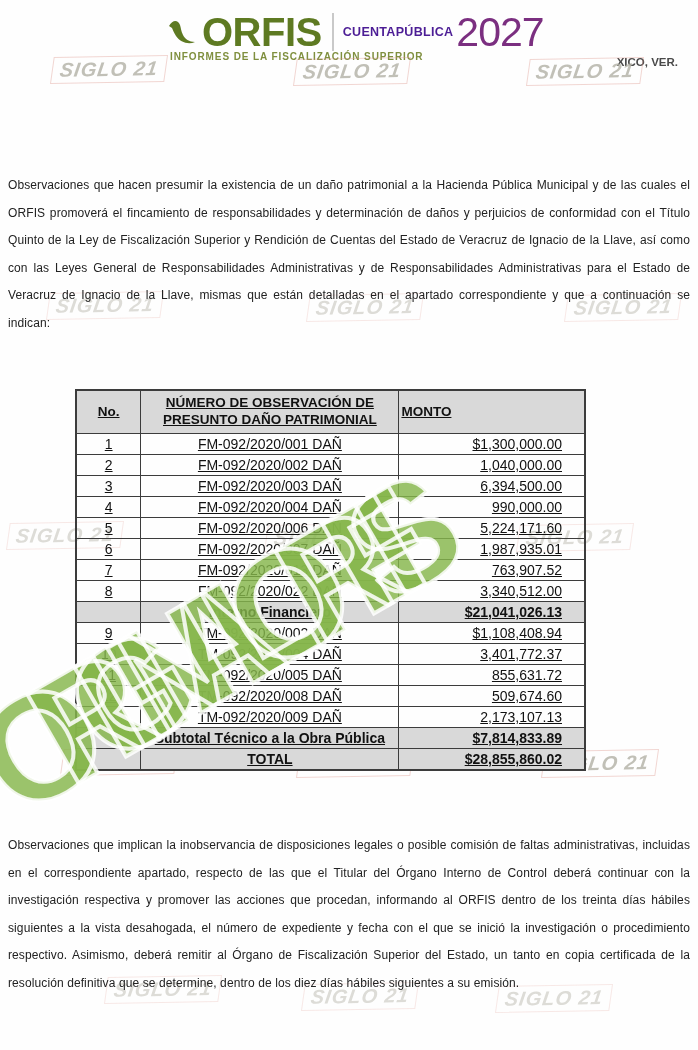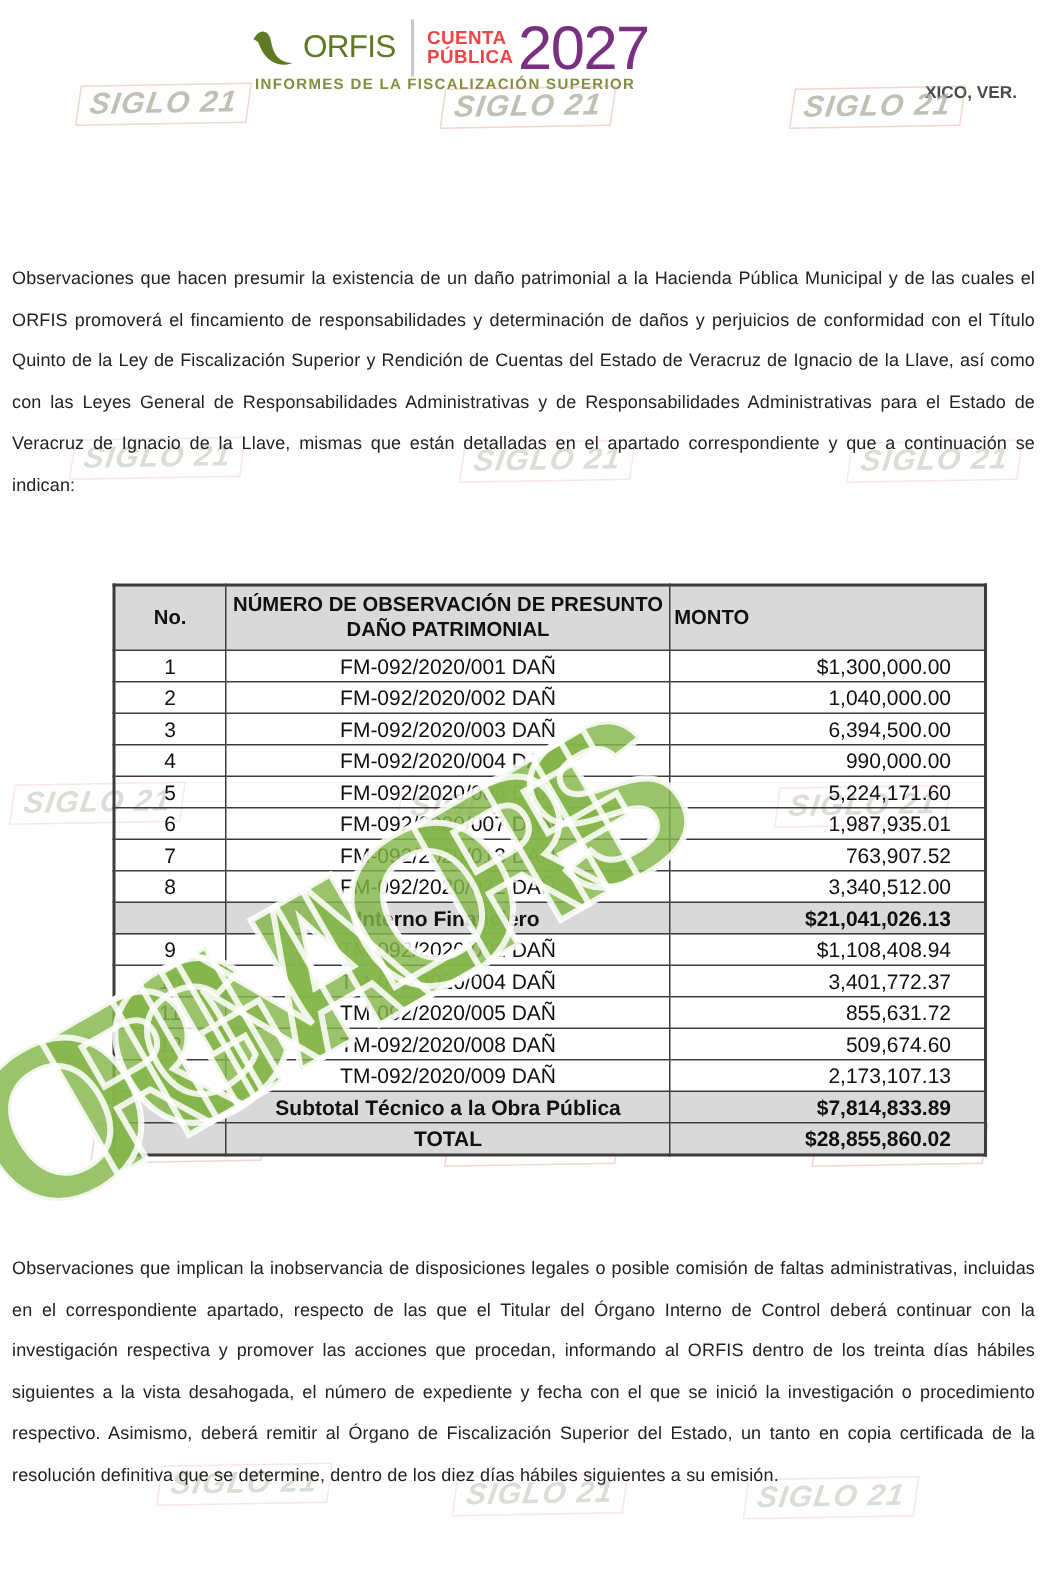--- a/index.html
+++ b/index.html
@@ -1,37 +1,37 @@
 <!DOCTYPE html>
 <html><head>
 <meta charset="utf-8">
 <style>
   html,body{margin:0;padding:0;background:#ffffff;}
   .page{position:relative;width:698px;height:1050px;background:#fefefe;overflow:hidden;
         font-family:"Liberation Sans",sans-serif;color:#1f1f1f;}
   
   .logo-row{position:absolute;left:168px;top:10px;display:flex;align-items:center;height:44px;}
   .logo-mark{display:flex;align-items:center;}
-  .orfis-text{font-size:21px;font-weight:normal;color:#5e7a22;letter-spacing:-0.5px;margin-left:2px;}
+  .orfis-text{font-size:40px;font-weight:bold;color:#5e7a22;letter-spacing:-0.5px;margin-left:2px;}
   .logo-divider{width:2px;height:38px;background:#c9c9c9;margin:0 9px 0 10px;}
   .cuenta-block{display:flex;align-items:center;}
-  .cuenta-lines{display:flex;flex-direction:column;font-size:12.5px;font-weight:bold;
-                color:#ef4444;line-height:13px;letter-spacing:0.3px;}
+  .cuenta-lines{display:flex;flex-direction:row;font-size:12.5px;font-weight:bold;
+                color:#4c1d95;line-height:13px;letter-spacing:0.3px;}
   .year{font-size:41px;color:#7b2f80;letter-spacing:-1px;margin-left:3px;line-height:41px;}
   .tagline{position:absolute;left:170px;top:51px;font-size:10px;font-weight:bold;
            color:#7f8f3e;letter-spacing:0.9px;}
   .location{position:absolute;right:20px;top:56px;font-size:11.5px;font-weight:bold;color:#4a4a4a;}
   
   .para{position:absolute;left:8px;right:8px;text-align:justify;font-size:12px;
         line-height:27.5px;color:#222;letter-spacing:0.1px;z-index:1;}
   .para-top{top:160px;}
   .para-bottom{top:820px;}
   
-  table.obs{position:absolute;left:75px;top:389px;width:583px;border-collapse:collapse;
-            font-size:14px;color:#111;z-index:1;background:transparent;}
+  table.obs{position:absolute;left:75px;top:389px;width:511px;border-collapse:collapse;
+            font-size:14px;color:#111;z-index:1;background:transparent;text-decoration:underline;}
   table.obs th,table.obs td{border:1px solid #3c3c3c;padding:0 2px;}
   table.obs{border:2px solid #3c3c3c;}
   table.obs th{background:#d9d9d9;font-size:13.5px;line-height:1.25;height:42px;font-weight:bold;}
   table.obs td{height:20px;line-height:20px;}
   .col-no{width:62px;text-align:center;}
   .col-obs{width:264px;text-align:center;}
   .col-monto{width:165px;text-align:right;padding-right:22px !important;}
   th.col-monto{text-align:left;padding-right:2px !important;margin-top:37px;}
   tr.subtotal td{background:#d9d9d9;font-weight:bold;}
   

